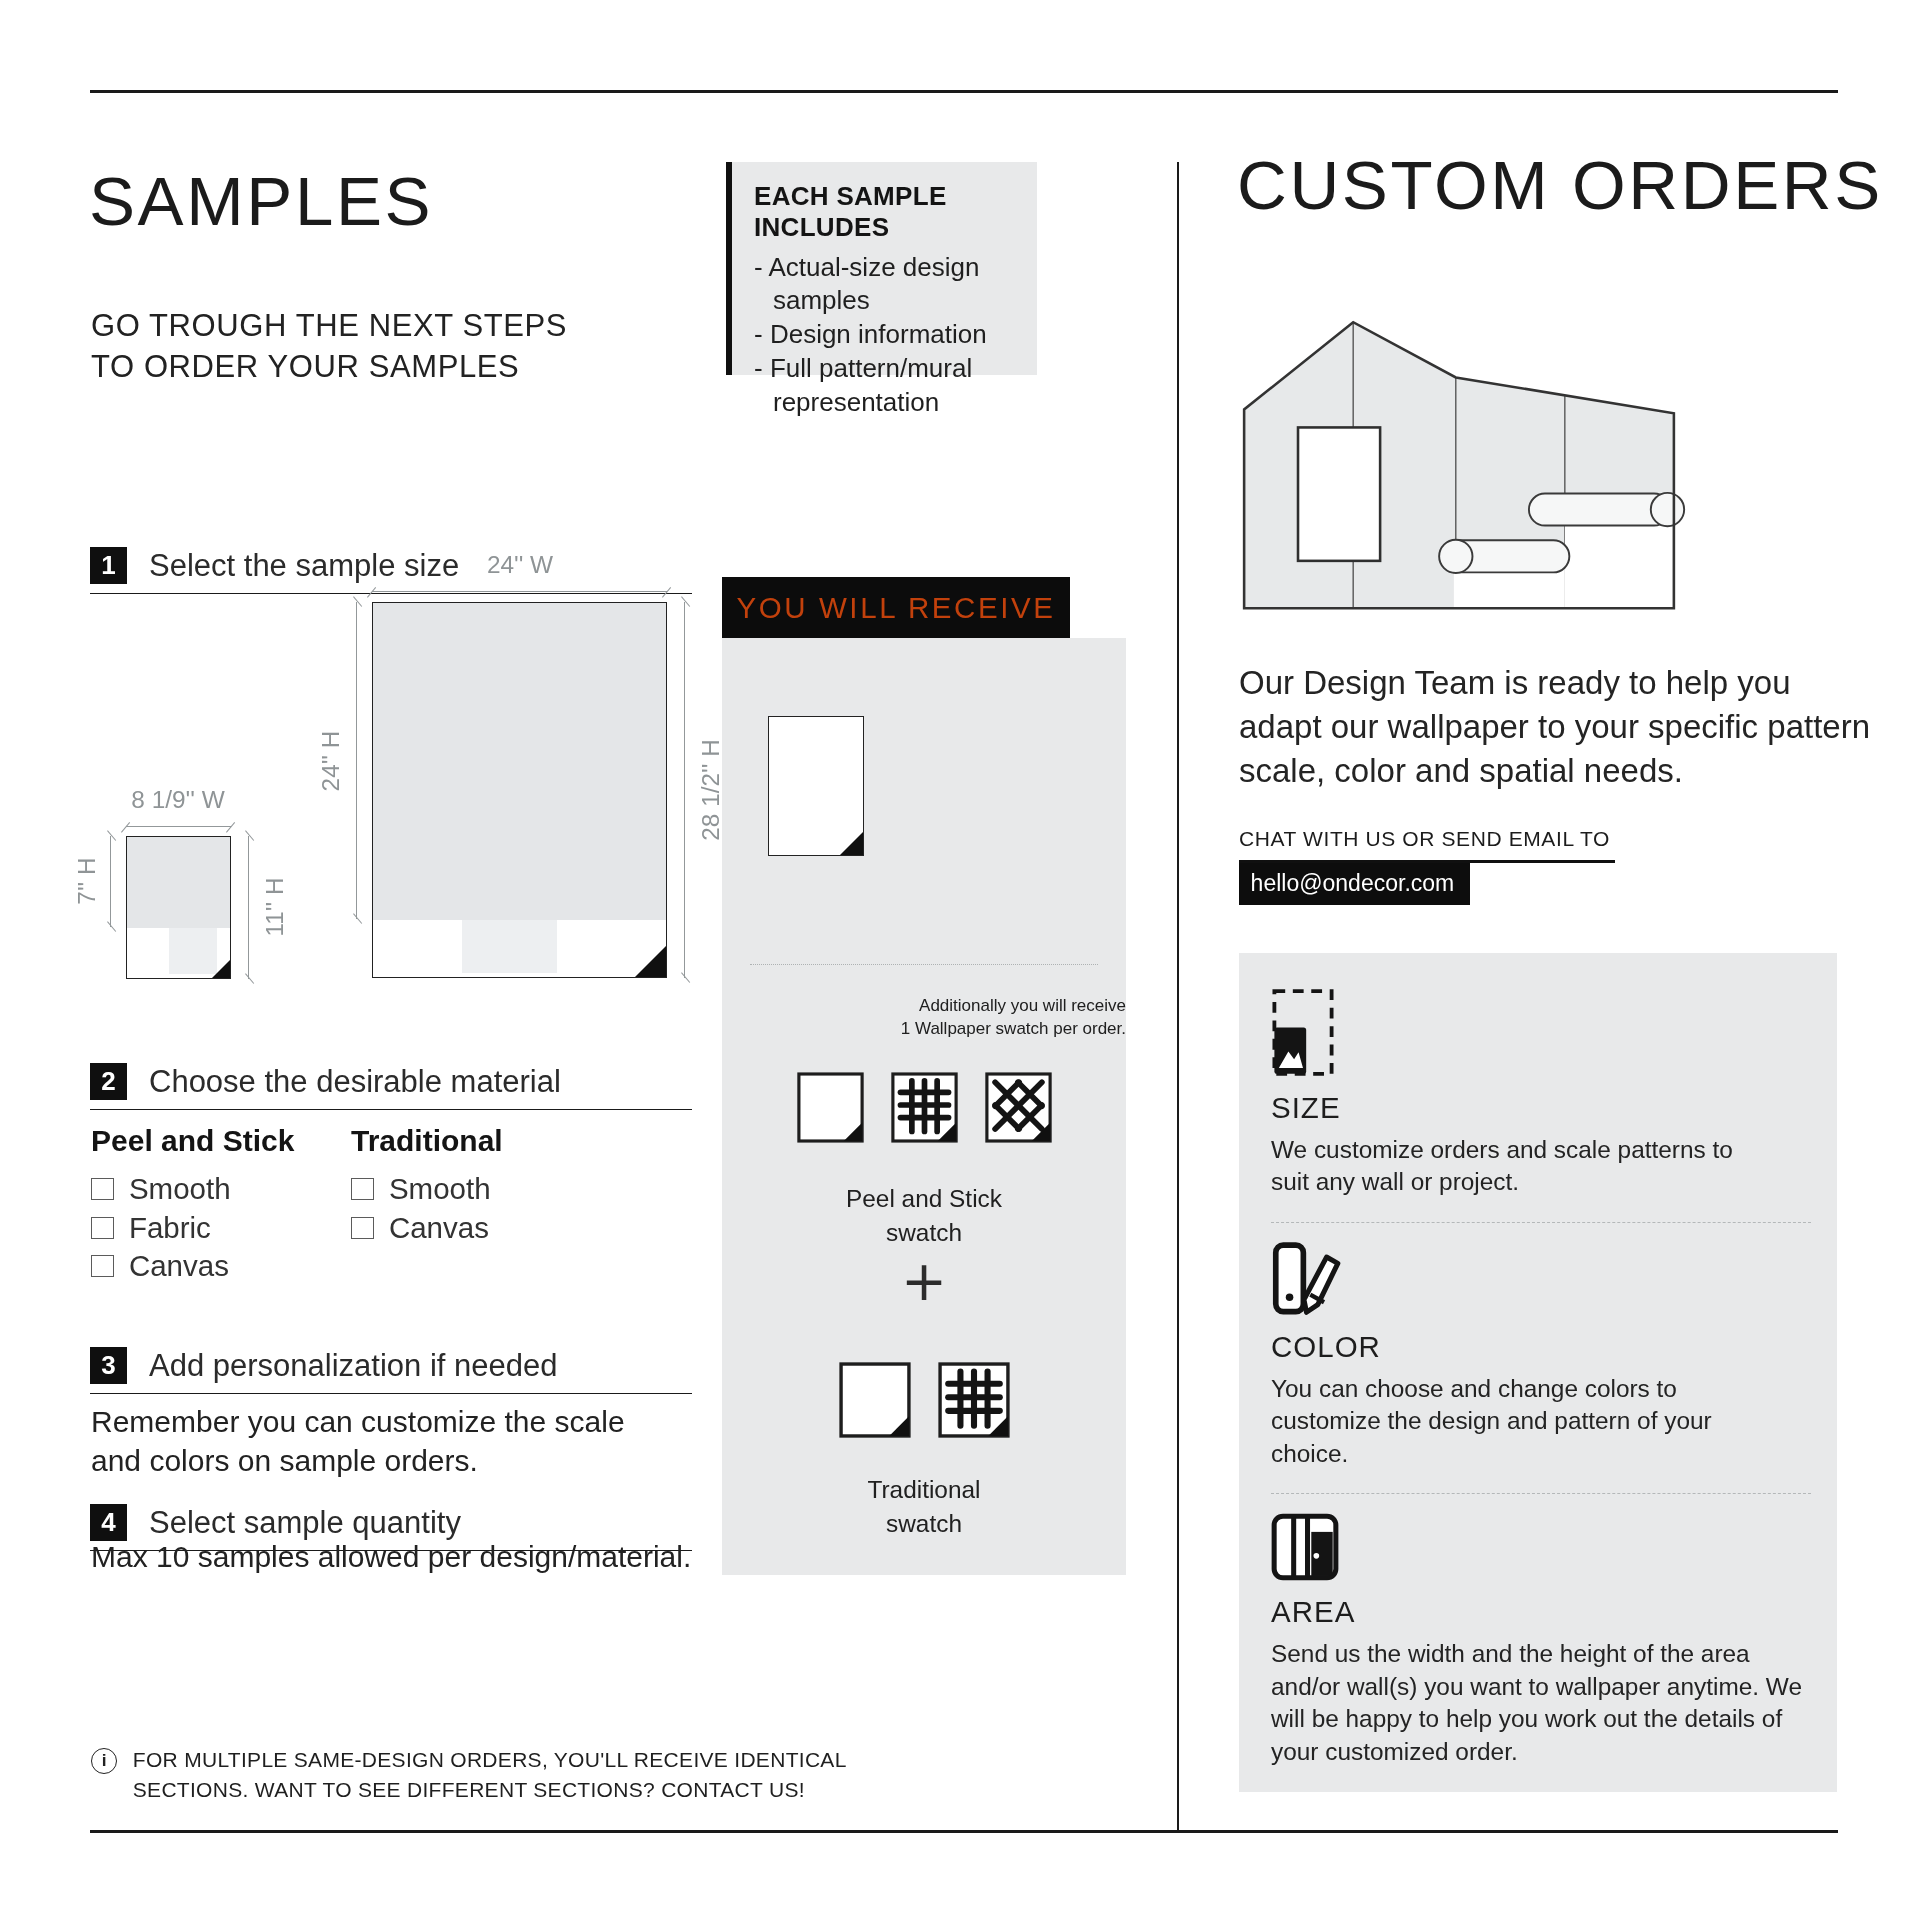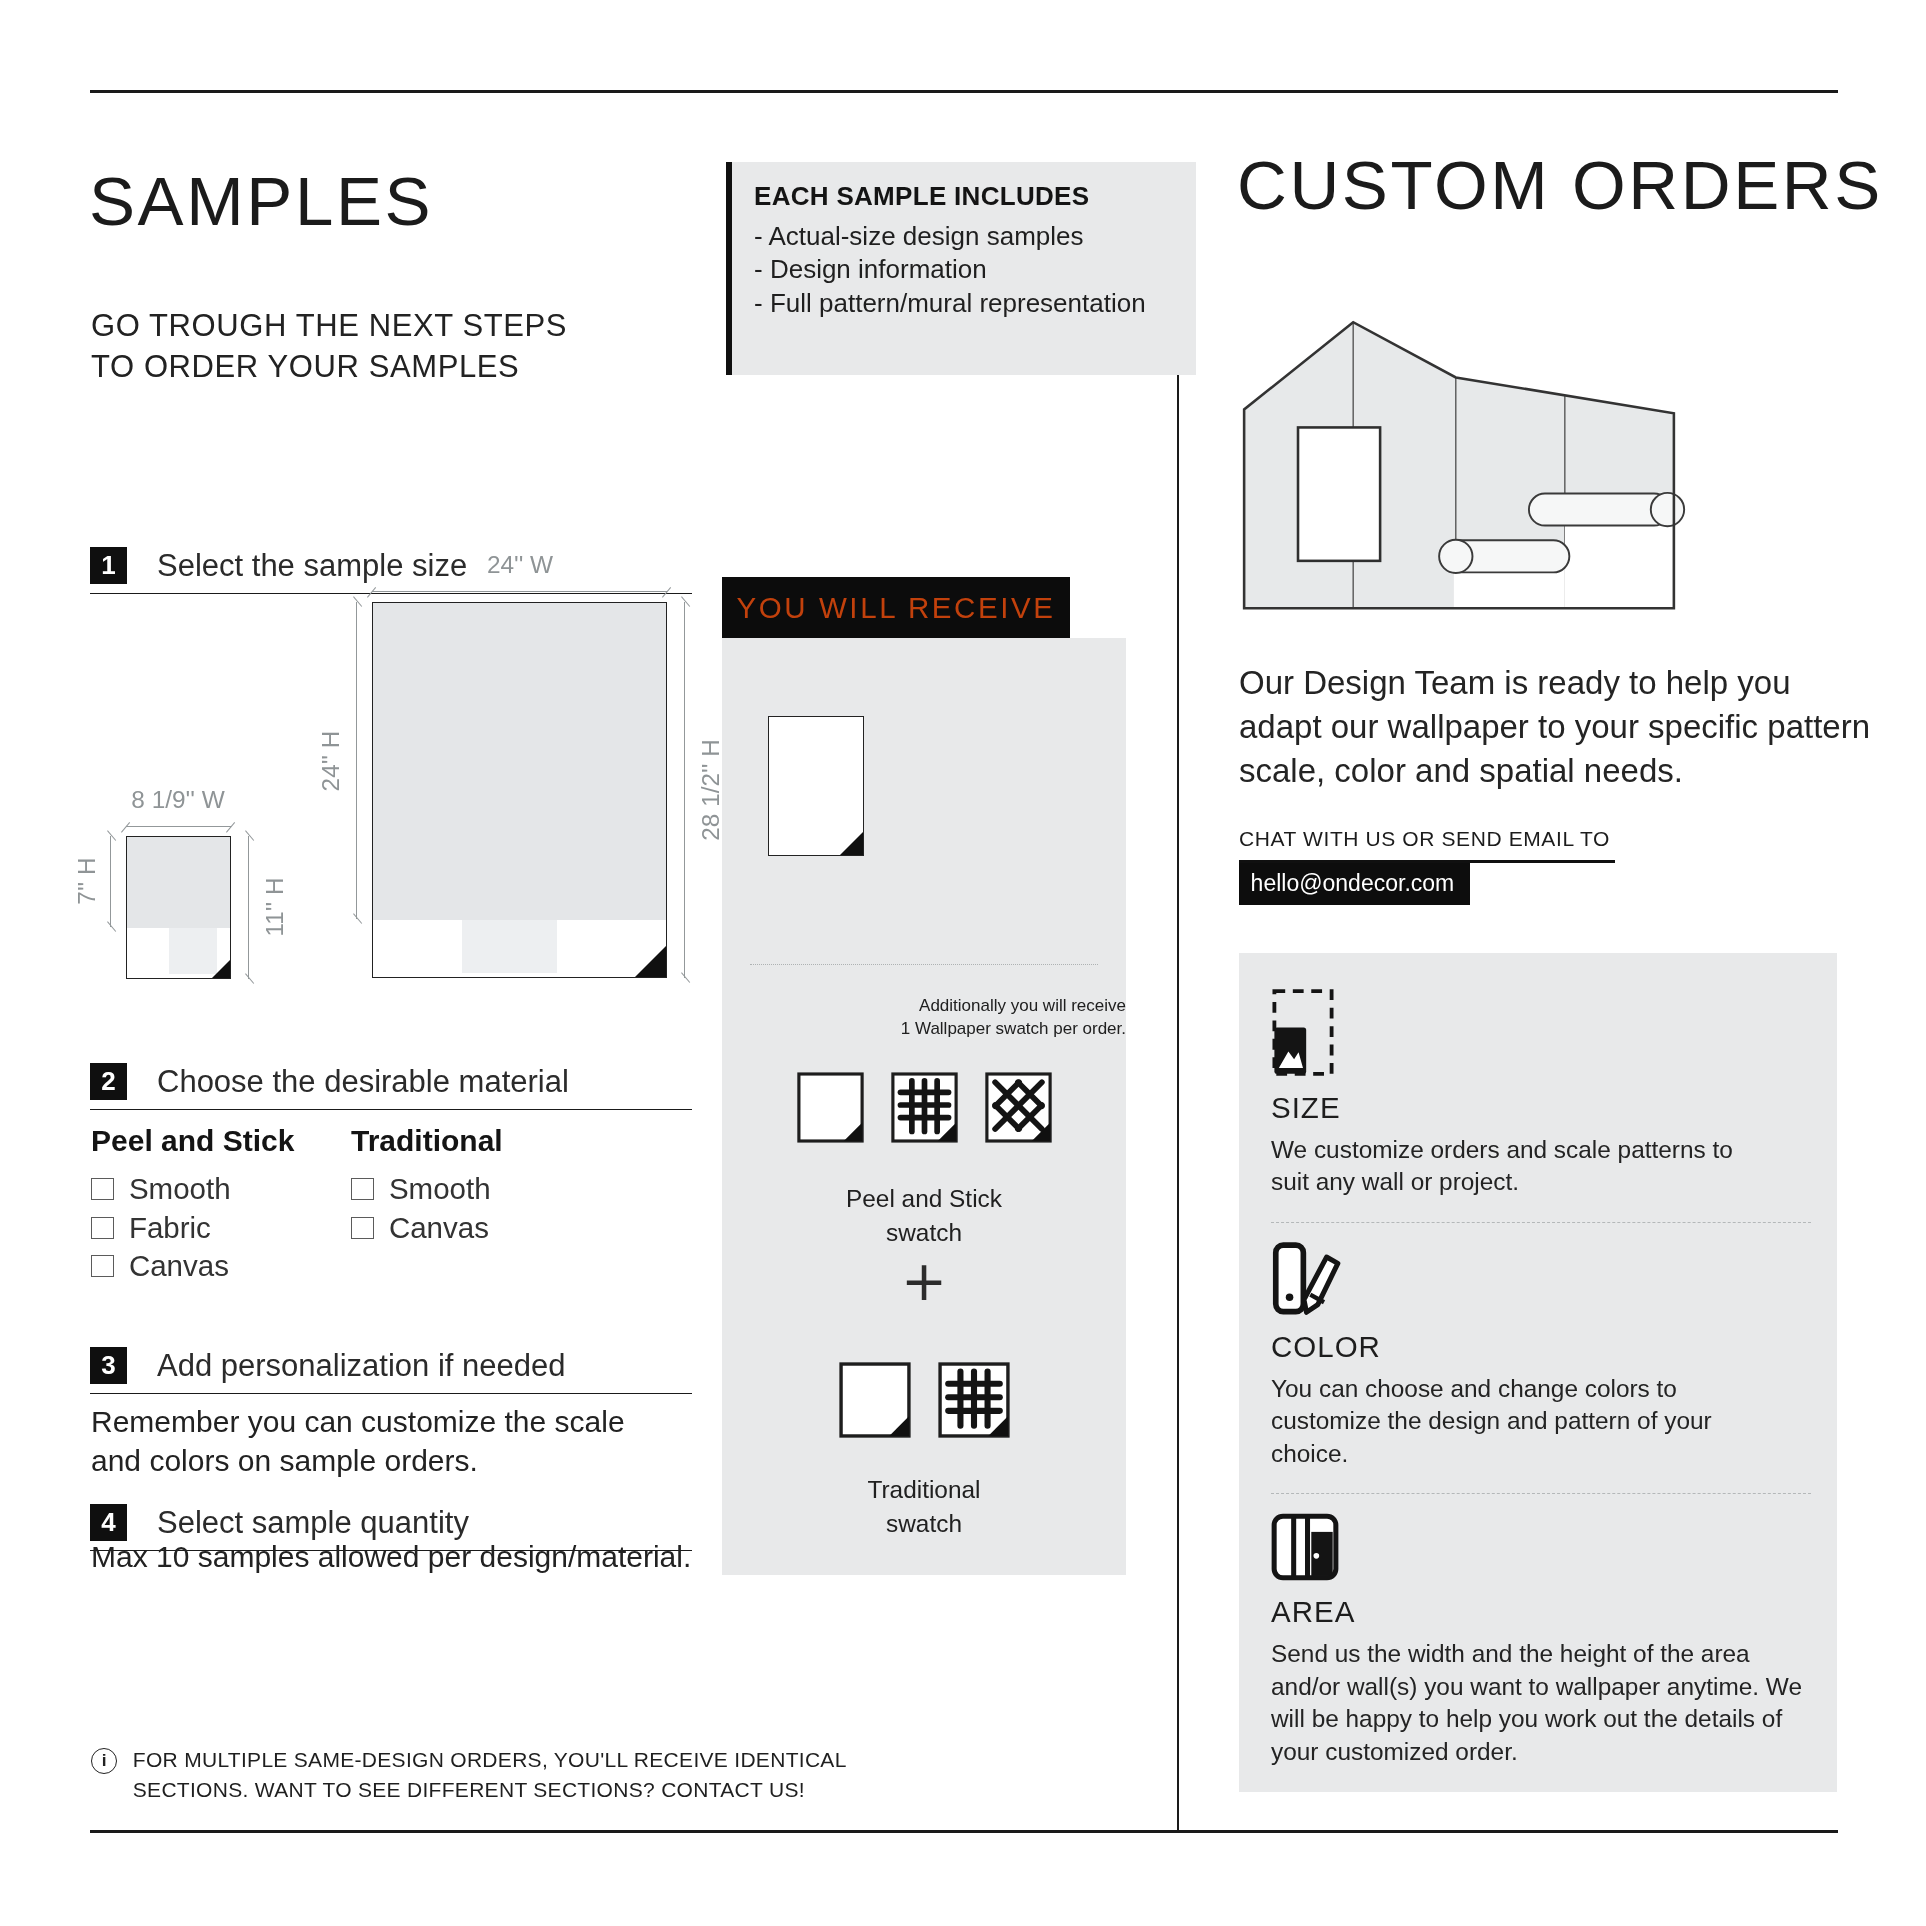--- a/index.html
+++ b/index.html
@@ -16,29 +16,29 @@
   #column-divider{position:absolute;left:1177px;top:162px;width:1.9px;height:1668px;background:#1a1a1a}
 
   
   .big-title{font-size:69px;font-weight:400;letter-spacing:2.6px;color:#1b1b1b;white-space:nowrap}
   #samples-title{left:89px;top:162px}
   #custom-title{left:1237px;top:146px}
 
   #samples-intro{left:91px;top:306px;font-size:31px;line-height:1.32;letter-spacing:0.6px;white-space:pre-line;color:#222}
 
   
-  #includes-box{left:726px;top:162px;width:470px;height:213px;background:#e8e9ea;border-left:6.4px solid #101010;box-sizing:border-box;padding:19px 9px 0 22px}
+  #includes-box{left:726px;top:162px;width:311px;height:213px;background:#e8e9ea;border-left:6.4px solid #101010;box-sizing:border-box;padding:19px 9px 0 22px}
   #includes-title{font-size:26px;font-weight:700;letter-spacing:0.3px;margin-bottom:7.7px;color:#141414}
   .includes-item{display:block;font-size:26px;line-height:1.3;color:#1f1f1f;padding-left:19px;text-indent:-19px}
   .includes-item::before{content:"- "}
 
   
   .step{position:absolute;left:90px;width:602px;display:flex;align-items:center;padding-bottom:9px;border-bottom:1.9px solid #1a1a1a}
   .step-number{width:37px;height:37px;background:#0f0f0f;color:#fff;font-size:26px;font-weight:600;display:flex;align-items:center;justify-content:center;flex:none}
-  .step-label{font-size:31px;color:#2b2b2b;margin-left:30px;white-space:nowrap}
+  .step-label{font-size:31px;color:#2b2b2b;margin-left:22px;white-space:nowrap}
   #step-1{top:547px}#step-2{top:1063px}#step-3{top:1347px}#step-4{top:1504px}
 
   
   .sample-rect{position:absolute;background:#fff;border:1.9px solid #222;box-sizing:border-box}
   .design-area{position:absolute;top:0;left:0;right:0;background:#e4e6e8}
   .inner-sq{position:absolute;background:#edeff1}
   .fold{position:absolute;right:0;bottom:0;width:0;height:0;border-style:solid}
   #small-sample{left:126px;top:836px;width:105px;height:143px}
   #small-sample .design-area{height:91px}
   #small-sample .inner-sq{left:42px;top:91px;width:48px;height:46px}

